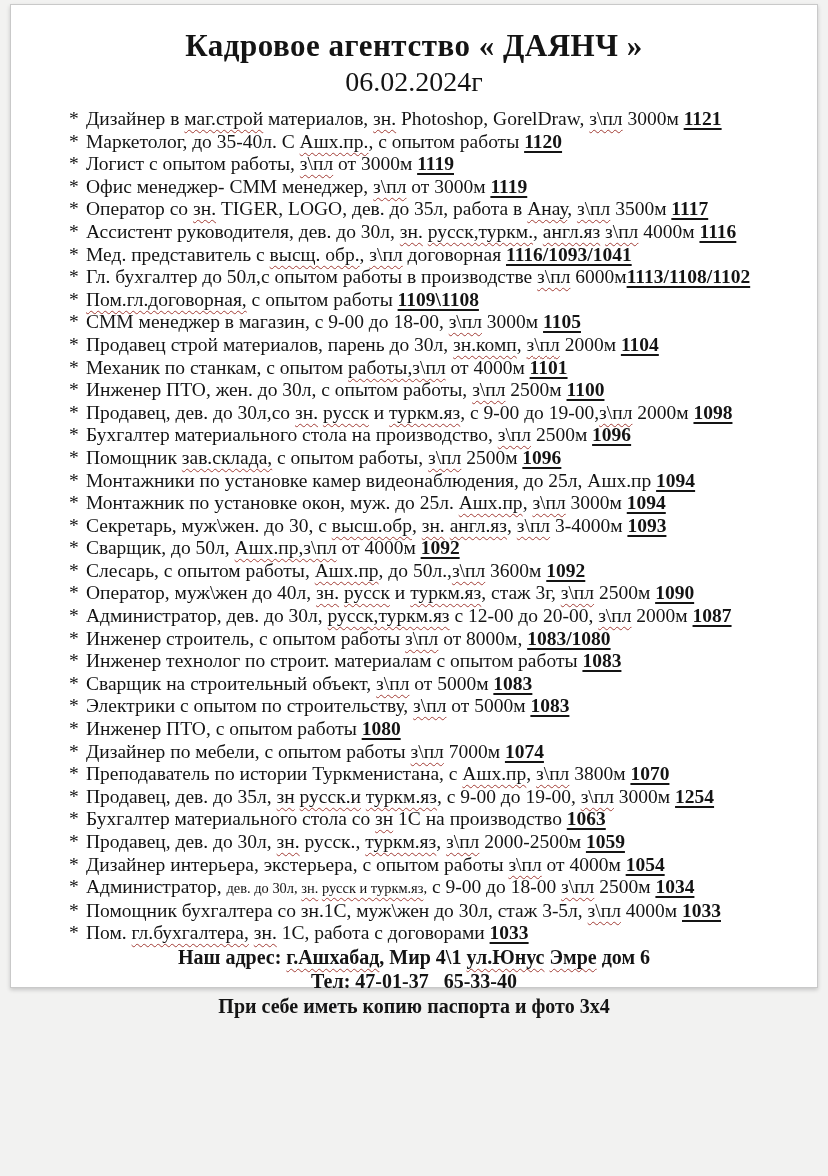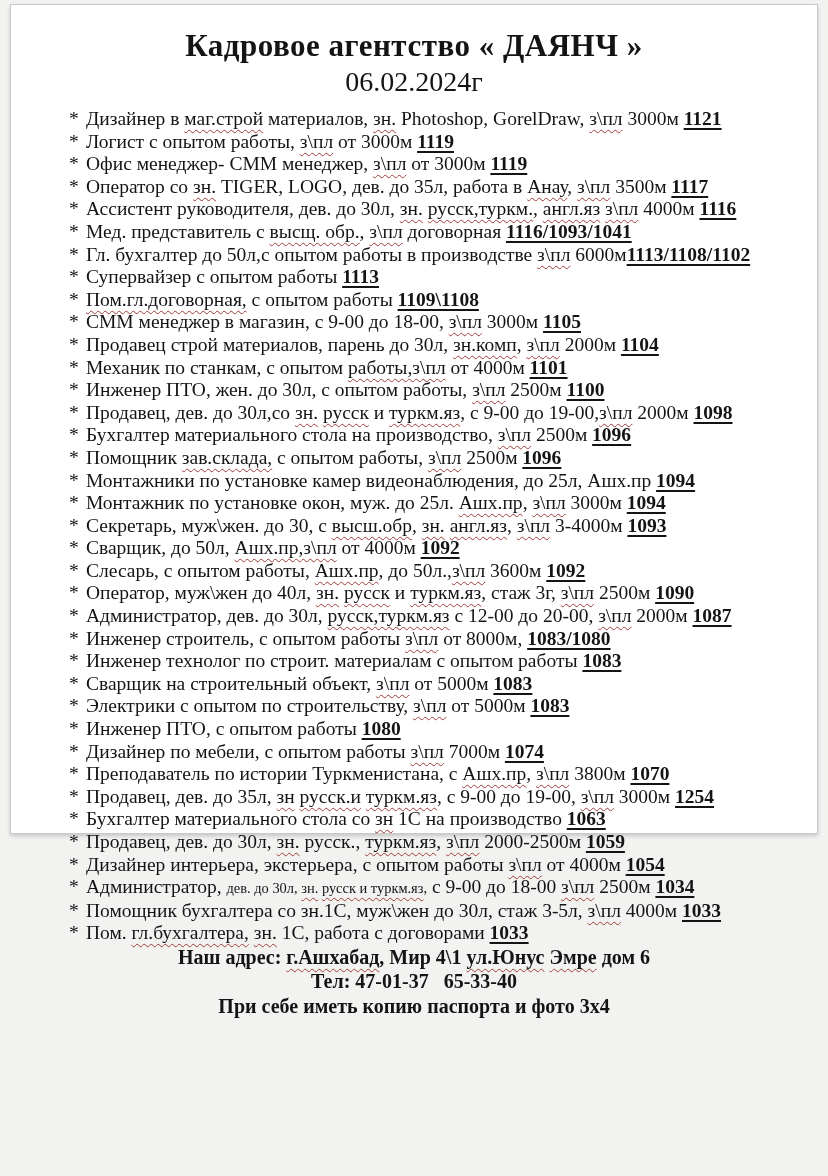--- a/index.html
+++ b/index.html
@@ -7,21 +7,21 @@
     width:828px;height:1176px;
     background:#f2f2f1;
     font-family:"Liberation Serif","DejaVu Serif",serif;
     color:#141414;
     overflow:hidden;
     position:relative;
   }
   .page{
     position:absolute;
     left:10px;top:4px;
-    width:808px;height:830px;
+    width:808px;height:984px;
     background:#ffffff;
     border:1px solid #c9c9c9;
     box-shadow:0 2px 4px rgba(0,0,0,0.18);
     box-sizing:border-box;
   }
   .title{
     margin-top:22px;
     text-align:center;
     font-weight:bold;
     font-size:31px;
@@ -69,27 +69,27 @@
 </style>
 </head>
 <body style="color: rgb(20, 20, 20);">
 
 <div class="page">
   <div class="title">Кадровое агентство « ДАЯНЧ »</div>
   <div class="date">06.02.2024г</div>
 
   <div class="listings">
       <div class="line"><span class="star">*</span><span class="desc">Дизайнер в <span class="sp">маг.строй</span> материалов, <span class="sp">зн.</span> Photoshop, GorelDraw, <span class="sp">з\пл</span> 3000м </span><span class="ref">1121</span></div>
+      <div class="line"><span class="star">*</span><span class="desc">Маркетолог, до 35-40л. С <span class="sp">Ашх.пр.</span>, с опытом работы </span><span class="ref">1120</span></div>
       <div class="line"><span class="star">*</span><span class="desc">Логист с опытом работы, <span class="sp">з\пл</span> от 3000м </span><span class="ref">1119</span></div>
       <div class="line"><span class="star">*</span><span class="desc">Офис менеджер- СММ менеджер, <span class="sp">з\пл</span> от 3000м </span><span class="ref">1119</span></div>
       <div class="line"><span class="star">*</span><span class="desc">Оператор со <span class="sp">зн.</span> TIGER, LOGO, дев. до 35л, работа в <span class="sp">Анау</span>, <span class="sp">з\пл</span> 3500м </span><span class="ref">1117</span></div>
       <div class="line"><span class="star">*</span><span class="desc">Ассистент руководителя, дев. до 30л, <span class="sp">зн.</span> <span class="sp">русск,туркм.</span>, <span class="sp">англ.яз</span> <span class="sp">з\пл</span> 4000м </span><span class="ref">1116</span></div>
       <div class="line"><span class="star">*</span><span class="desc">Мед. представитель с <span class="sp">высщ. обр.</span>, <span class="sp">з\пл</span> договорная </span><span class="ref">1116/1093/1041</span></div>
       <div class="line"><span class="star">*</span><span class="desc">Гл. бухгалтер до 50л,с опытом работы в производстве <span class="sp">з\пл</span> 6000м</span><span class="ref">1113/1108/1102</span></div>
-      <div class="line"><span class="star">*</span><span class="desc">Супервайзер с опытом работы </span><span class="ref">1113</span></div>
       <div class="line"><span class="star">*</span><span class="desc"><span class="sp">Пом.гл.договорная,</span> с опытом работы </span><span class="ref">1109\1108</span></div>
       <div class="line"><span class="star">*</span><span class="desc">СММ менеджер в магазин, с 9-00 до 18-00, <span class="sp">з\пл</span> 3000м </span><span class="ref">1105</span></div>
       <div class="line"><span class="star">*</span><span class="desc">Продавец строй материалов, парень до 30л, <span class="sp">зн.комп</span>, <span class="sp">з\пл</span> 2000м </span><span class="ref">1104</span></div>
       <div class="line"><span class="star">*</span><span class="desc">Механик по станкам, с опытом <span class="sp">работы,з\пл</span> от 4000м </span><span class="ref">1101</span></div>
       <div class="line"><span class="star">*</span><span class="desc">Инженер ПТО, жен. до 30л, с опытом работы, <span class="sp">з\пл</span> 2500м </span><span class="ref">1100</span></div>
       <div class="line"><span class="star">*</span><span class="desc">Продавец, дев. до 30л,со <span class="sp">зн.</span> <span class="sp">русск</span> и <span class="sp">туркм.яз</span>, с 9-00 до 19-00,<span class="sp">з\пл</span> 2000м </span><span class="ref">1098</span></div>
       <div class="line"><span class="star">*</span><span class="desc">Бухгалтер материального стола на производство, <span class="sp">з\пл</span> 2500м </span><span class="ref">1096</span></div>
       <div class="line"><span class="star">*</span><span class="desc">Помощник <span class="sp">зав.склада,</span> с опытом работы, <span class="sp">з\пл</span> 2500м </span><span class="ref">1096</span></div>
       <div class="line"><span class="star">*</span><span class="desc">Монтажники по установке камер видеонаблюдения, до 25л, Ашх.пр </span><span class="ref">1094</span></div>
       <div class="line"><span class="star">*</span><span class="desc">Монтажник по установке окон, муж. до 25л. <span class="sp">Ашх.пр</span>, <span class="sp">з\пл</span> 3000м </span><span class="ref">1094</span></div>

